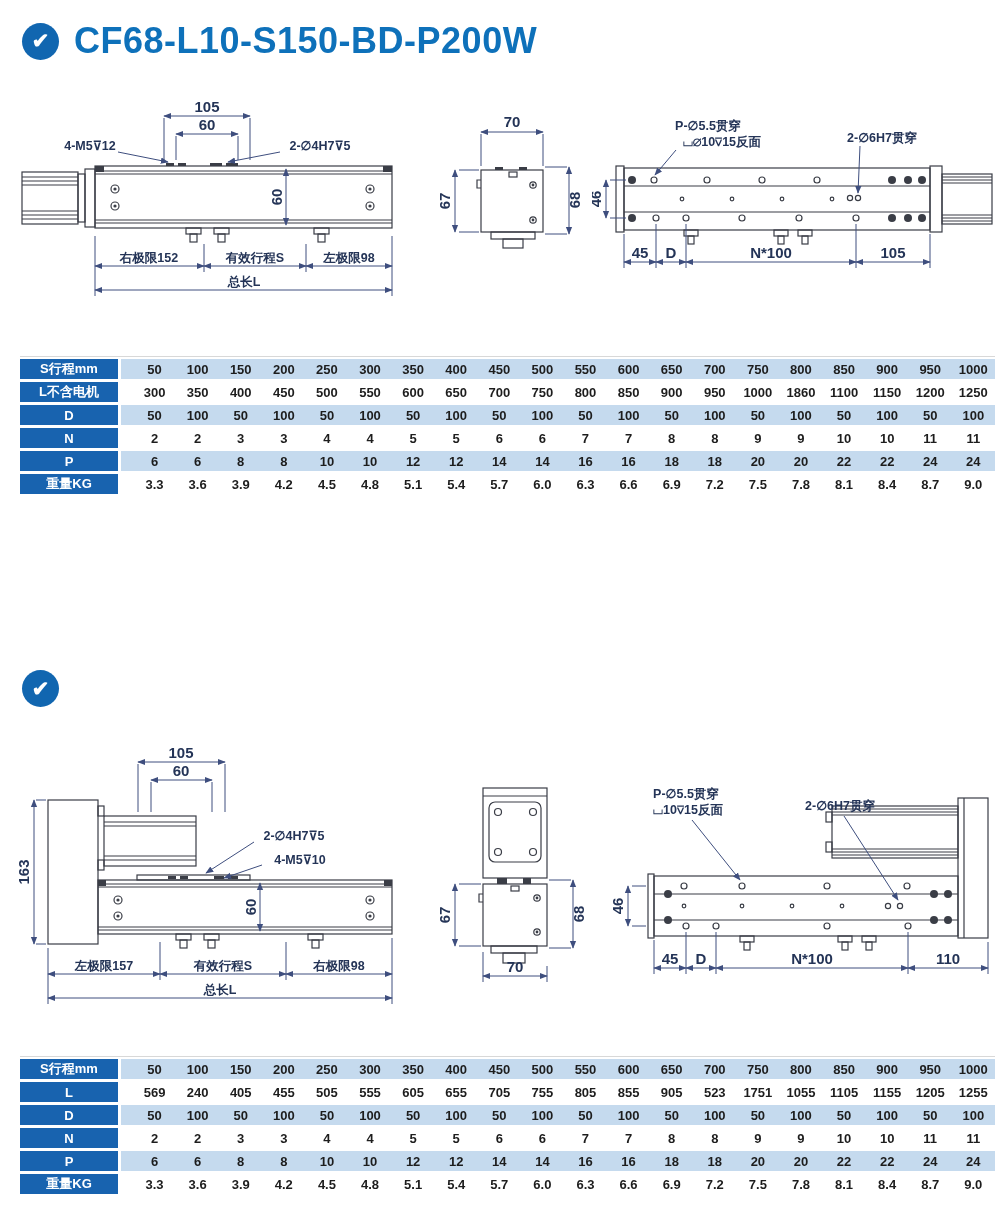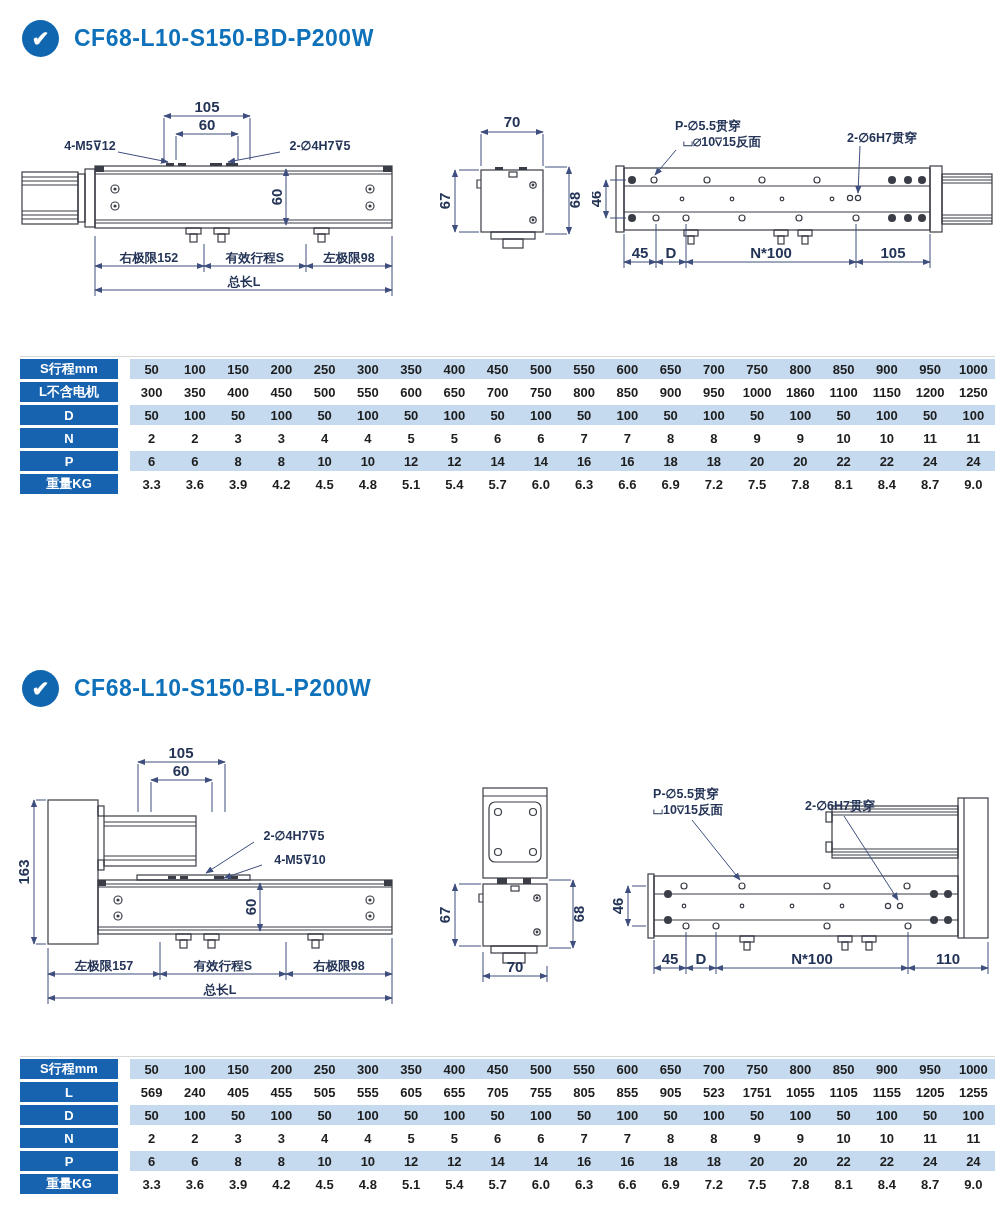--- a/index.html
+++ b/index.html
@@ -1,33 +1,33 @@
 <!DOCTYPE html>
 <html><head>
 <meta charset="utf-8">
 <style>
   * { margin:0; padding:0; box-sizing:border-box; }
   html,body { width:1000px; height:1229px; }
   body { position:relative; background:#ffffff; font-family:"Liberation Sans",sans-serif; overflow:hidden; }
   .section-title { position:absolute; left:22px; display:flex; align-items:center; gap:15px; }
   .check-circle { width:37px; height:37px; border-radius:50%; background:#1166b0; color:#fff;
                   display:flex; align-items:center; justify-content:center; font-size:21px; font-weight:bold; }
-  .title-text { font-size:23px; font-weight:bold; color:#0e71ba; letter-spacing:.5px; }
+  .title-text { font-size:36px; font-weight:bold; color:#0e71ba; letter-spacing:.5px; }
   .drawing { position:absolute; }
   .pl  { stroke:#3a3d46; fill:none; stroke-width:1.2; }
   .plf { fill:#3a3d46; stroke:none; }
   .dl  { stroke:#3e4e7e; fill:none; stroke-width:1; }
   .dt  { fill:#243457; font-size:12.5px; font-weight:bold; text-anchor:middle; }
   .dt.big { font-size:15px; }
   .spec-table { position:absolute; left:20px; width:975px; display:flex; flex-direction:column; gap:3px;
                 border-top:1px solid #d8d8d8; padding-top:2px; }
-  .trow { display:flex; gap:12px; height:20px; }
+  .trow { display:flex; gap:3px; height:20px; }
   .tlabel { width:98px; background:#1863af; color:#fff; font-weight:bold; font-size:13px;
             display:flex; align-items:center; justify-content:center; flex-shrink:0; }
-  .tband { flex:1; display:flex; }
+  .tband { flex:1; display:flex;padding-left:12px; }
   .trow.blue .tband { background:#c5daee; }
   .tcell { flex:1; display:flex; align-items:center; justify-content:center;
            font-weight:bold; font-size:13px; color:#1d1d1d; }
 </style>
 </head>
 <body>
 
 <svg width="0" height="0" style="position:absolute" aria-hidden="true">
   <defs>
     <marker id="ar" viewBox="0 0 10 10" refX="9" refY="5" markerWidth="8" markerHeight="8" orient="auto-start-reverse">
@@ -342,21 +342,20 @@
         <div class="tcell">8.1</div>
         <div class="tcell">8.4</div>
         <div class="tcell">8.7</div>
         <div class="tcell">9.0</div>
       </div>
     </div>
   </div>
 
 <div class="section-title" style="top:670px">
   <div class="check-circle">✔</div>
-  <div class="title-text">CF68-L10-S150-BL-P200W</div>
 </div>
 
 <svg class="drawing" style="left:18px;top:742px" width="412" height="272" viewBox="0 0 412 272">
   <g class="pl">
     <rect x="30" y="58" width="50" height="144"></rect>
     <rect x="80" y="64" width="6" height="10"></rect>
     <rect x="80" y="118" width="6" height="10"></rect>
   </g>
   <g class="pl">
     <rect x="86" y="74" width="92" height="50"></rect>

